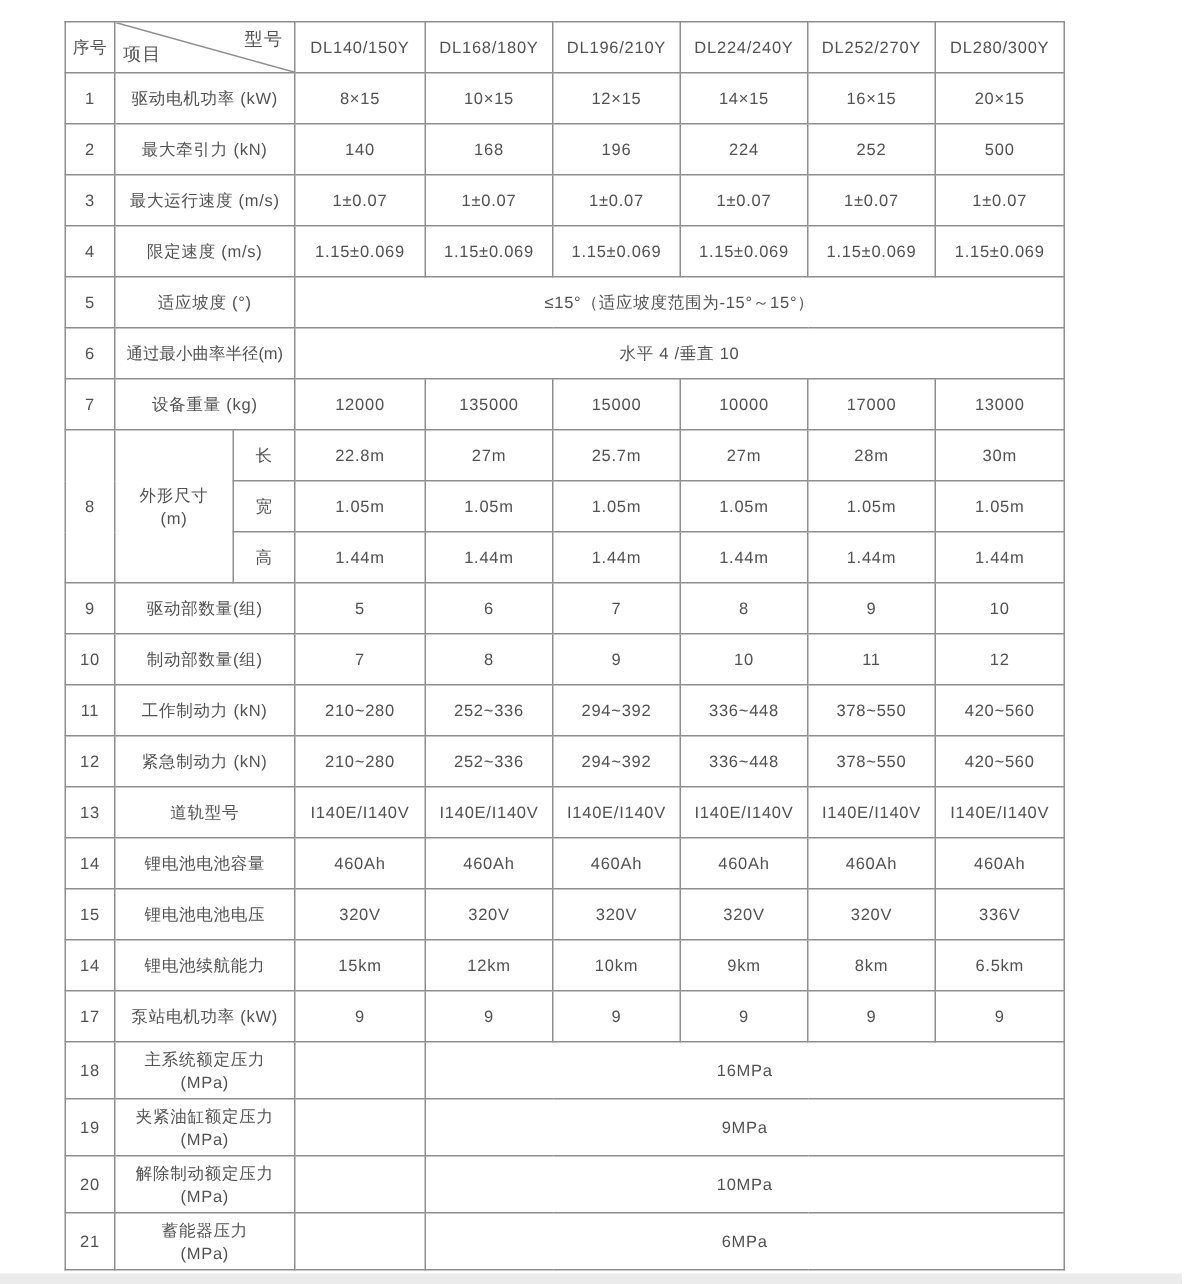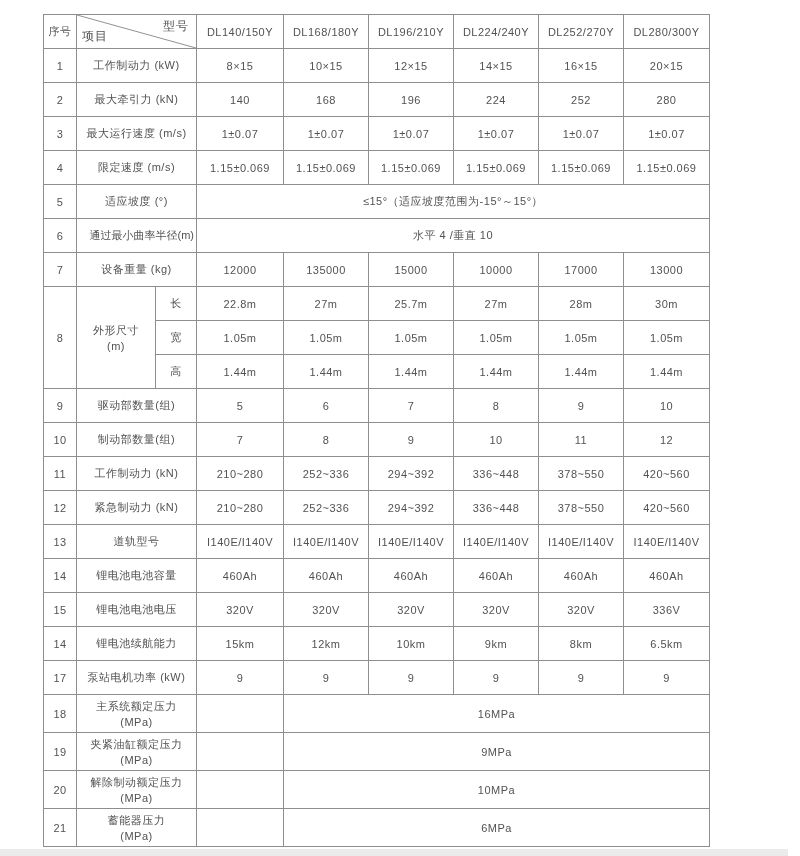--- a/index.html
+++ b/index.html
@@ -64,38 +64,38 @@
       <td>DL140/150Y</td>
       <td>DL168/180Y</td>
       <td>DL196/210Y</td>
       <td>DL224/240Y</td>
       <td>DL252/270Y</td>
       <td>DL280/300Y</td>
     </tr>
 
     <tr class="r">
       <td class="c-no">1</td>
-      <td class="c-label" colspan="2">工作制动力 (kW)</td>
+      <td class="c-label" colspan="2">驱动电机功率 (kW)</td>
       <td>8×15</td>
       <td>10×15</td>
       <td>12×15</td>
       <td>14×15</td>
       <td>16×15</td>
       <td>20×15</td>
     </tr>
 
     <tr class="r">
       <td class="c-no">2</td>
       <td class="c-label" colspan="2">最大牵引力 (kN)</td>
       <td>140</td>
       <td>168</td>
       <td>196</td>
       <td>224</td>
       <td>252</td>
-      <td>280</td>
+      <td>500</td>
     </tr>
 
     <tr class="r">
       <td class="c-no">3</td>
       <td class="c-label" colspan="2">最大运行速度 (m/s)</td>
       <td>1±0.07</td>
       <td>1±0.07</td>
       <td>1±0.07</td>
       <td>1±0.07</td>
       <td>1±0.07</td>
@@ -114,21 +114,21 @@
     </tr>
 
     <tr class="r">
       <td class="c-no">5</td>
       <td class="c-label" colspan="2">适应坡度 (°)</td>
       <td colspan="6">≤15°（适应坡度范围为-15°～15°）</td>
     </tr>
 
     <tr class="r">
       <td class="c-no">6</td>
-      <td class="c-label" colspan="2" style="letter-spacing:0;text-align:right;">通过最小曲率半径(m)</td>
+      <td class="c-label" colspan="2" style="letter-spacing:0;">通过最小曲率半径(m)</td>
       <td colspan="6">水平 4 /垂直 10</td>
     </tr>
 
     <tr class="r">
       <td class="c-no">7</td>
       <td class="c-label" colspan="2">设备重量 (kg)</td>
       <td>12000</td>
       <td>135000</td>
       <td>15000</td>
       <td>10000</td>

